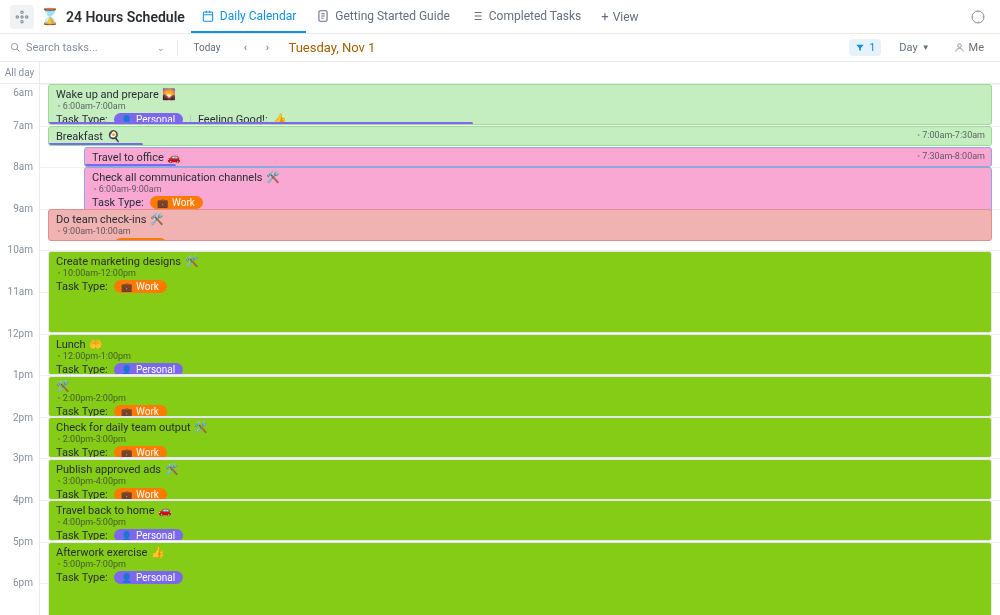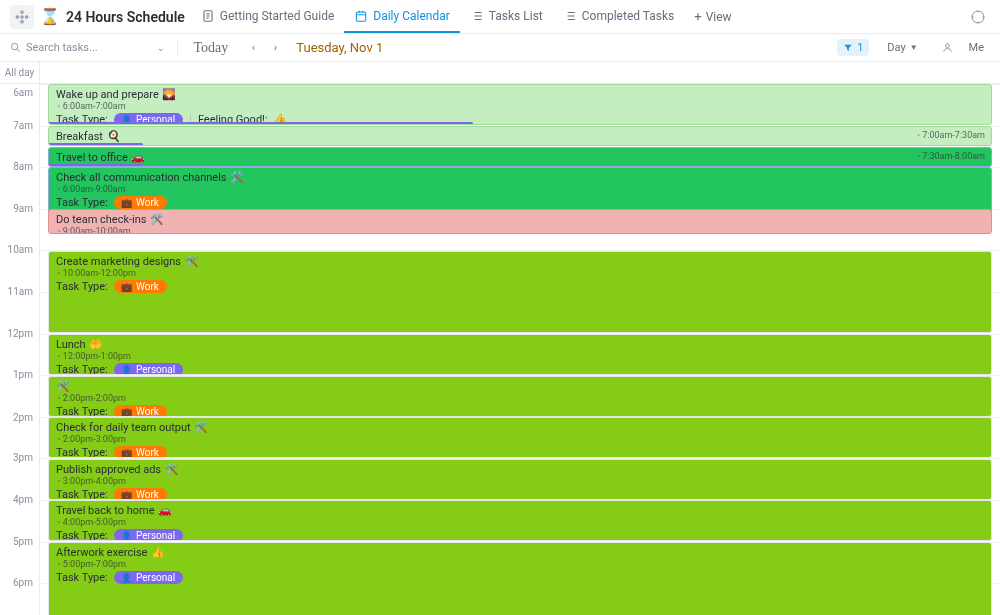--- a/index.html
+++ b/index.html
@@ -17,29 +17,29 @@
     .add-view { display: flex; align-items: center; gap: 4px; padding: 0 10px; color: #656f7d; font-size: 12px; }
     .add-view .plus { font-size: 13px; }
     .header-spacer { flex: 1; }
     .header-right-icon { width: 24px; height: 24px; display: flex; align-items: center; justify-content: center; color: #656f7d; }
     
     
     .toolbar { height: 28px; border-bottom: 1px solid #e9ebf0; display: flex; align-items: center; padding: 0 10px; gap: 12px; }
     .search-box { display: flex; align-items: center; gap: 5px; color: #87909e; font-size: 11px; flex: 0 0 135px; }
     .search-caret { color: #87909e; font-size: 9px; }
     .toolbar-sep { width: 1px; height: 16px; background: #e9ebf0; }
-    .today-btn { font-size: 14px; color: #656f7d; padding: 0 4px; font-family: Liberation Serif, serif; }
+    .today-btn { font-size: 10px; color: #656f7d; padding: 0 4px; }
     .nav-arrows { display: flex; gap: 4px; }
     .nav-arrow { width: 18px; height: 18px; display: flex; align-items: center; justify-content: center; color: #656f7d; font-size: 11px; }
     .date-label { font-size: 13px; color: #a16207; }
     .toolbar-spacer { flex: 1; }
     .filter-badge { display: flex; align-items: center; gap: 4px; background: #e5f1fb; border-radius: 4px; padding: 2px 6px; font-size: 11px; color: #1090e0; }
     .filter-funnel { font-size: 10px; }
     .day-selector { display: flex; align-items: center; gap: 4px; font-size: 11px; color: #656f7d; padding: 0 6px; }
-    .me-btn { display: flex; align-items: center; gap: 16px; font-size: 11px; color: #656f7d; padding: 0 6px; }
+    .me-btn { display: flex; align-items: center; gap: 4px; font-size: 11px; color: #656f7d; padding: 0 6px; }
     
     
     .calendar { display: flex; height: calc(100% - 62px); text-align: center; }
     .time-col { width: 40px; border-right: 1px solid #e9ebf0; position: relative; }
     .allday-row { height: 22px; border-bottom: 1px solid #e9ebf0; display: flex; align-items: center; justify-content: center; font-size: 10px; color: #87909e; }
     .time-label { position: absolute; right: 6px; font-size: 10px; color: #87909e; }
     .events-col { flex: 1; position: relative; }
     .events-allday { height: 22px; border-bottom: 1px solid #e9ebf0; }
     .grid-lines { position: absolute; left: 0; right: 0; top: 22px; bottom: 0; }
     .hour-line { position: absolute; left: 0; right: 0; border-top: 1px solid #f0f1f3; }
@@ -55,21 +55,21 @@
     .chip { border-radius: 10px; padding: 1px 8px; font-size: 10px; display: inline-flex; align-items: center; gap: 3px; color: #fff; }
     .chip-personal { background: #7b68ee; }
     .chip-work { background: #ff7a00; }
     .chip-icon { font-size: 9px; }
     .divider-pipe { color: #b9bec7; }
     .feeling-label { color: #2a2e34; }
     .time-right { position: absolute; right: 6px; top: 3px; font-size: 9px; color: rgba(42,46,52,0.7); display: flex; align-items: center; gap: 2px; }
     .progress-bar { position: absolute; bottom: -1px; left: 0; height: 3px; background: #7b68ee; border-radius: 0 2px 2px 0; }
     
     .ev-green { background: #c4edc0; border-color: #9fd99a; }
-    .ev-blue { background: #22c55e; border-color: #8fa9dc; }
+    .ev-blue { background: #f9a8d4; border-color: #8fa9dc; margin-left: 36px; }
     .ev-red { background: #f0b3b2; border-color: #e08f8e; }
     .ev-gray { background: #84cc16; border-color: #e4e6ea; }
     
     svg { display: block; }
   </style>
 </head>
 <body>
 
 <div class="header">
   <div class="workspace-icon">
@@ -77,45 +77,37 @@
         <circle cx="12" cy="12" r="2"></circle>
         <circle cx="12" cy="4" r="2"></circle>
         <circle cx="12" cy="20" r="2"></circle>
         <circle cx="4" cy="12" r="2"></circle>
         <circle cx="20" cy="12" r="2"></circle>
       </svg>
   </div>
   <span class="title-icon">⌛</span>
   <span class="workspace-title">24 Hours Schedule</span>
   <div class="tabs" id="tabs">
+      <div class="tab active">
+        <span class="tab-icon">
+          <svg width="14" height="14" viewBox="0 0 24 24" fill="none" stroke="currentColor" stroke-width="1.8">
+            <rect x="4" y="5" width="16" height="16" rx="2"></rect>
+            <path d="M4 10h16M9 3v4M15 3v4"></path>
+          </svg>
+        </span>
+        <span>Daily Calendar</span>
+      </div>
       <div class="tab">
         <span class="tab-icon">
           <svg width="14" height="14" viewBox="0 0 24 24" fill="none" stroke="currentColor" stroke-width="1.8">
             <rect x="5" y="3" width="14" height="18" rx="2"></rect>
             <path d="M9 8h6M9 12h6M9 16h4"></path>
           </svg>
         </span>
         <span>Getting Started Guide</span>
-      </div>
-      <div class="tab active">
-        <span class="tab-icon">
-          <svg width="14" height="14" viewBox="0 0 24 24" fill="none" stroke="currentColor" stroke-width="1.8">
-            <rect x="4" y="5" width="16" height="16" rx="2"></rect>
-            <path d="M4 10h16M9 3v4M15 3v4"></path>
-          </svg>
-        </span>
-        <span>Daily Calendar</span>
-      </div>
-      <div class="tab">
-        <span class="tab-icon">
-          <svg width="14" height="14" viewBox="0 0 24 24" fill="none" stroke="currentColor" stroke-width="1.8">
-            <path d="M8 6h12M8 12h12M8 18h12M4 6h.01M4 12h.01M4 18h.01"></path>
-          </svg>
-        </span>
-        <span>Tasks List</span>
       </div>
       <div class="tab">
         <span class="tab-icon">
           <svg width="14" height="14" viewBox="0 0 24 24" fill="none" stroke="currentColor" stroke-width="1.8">
             <path d="M8 6h12M8 12h12M8 18h12M4 6h.01M4 12h.01M4 18h.01"></path>
           </svg>
         </span>
         <span>Completed Tasks</span>
       </div>
     </div>
@@ -260,21 +252,21 @@
             <span>6:00am-9:00am</span>
           </div>
           <div class="event-meta">
             <span class="task-type-label">Task Type:</span>
             <span class="chip chip-work">
               <span class="chip-icon">💼</span>
               <span>Work</span>
             </span>
           </div>
         </div>
-        <div class="event ev-red" style="top: 125px; height: 25px;">
+        <div class="event ev-red" style="top: 125px; height: 32px;">
           <div class="event-title">
             <span>Do team check-ins</span> 
             <span class="emoji">🛠️</span>
           </div>
           <div class="event-time">
             <span class="clock">◔</span>
             <span>9:00am-10:00am</span>
           </div>
           <div class="event-meta">
             <span class="task-type-label">Task Type:</span>

